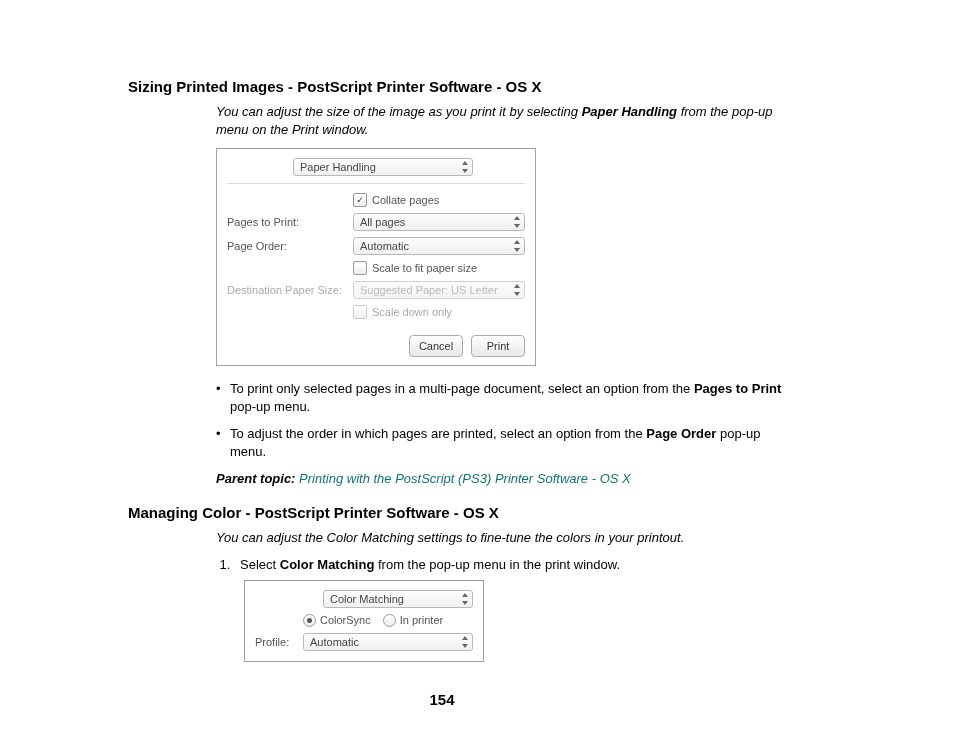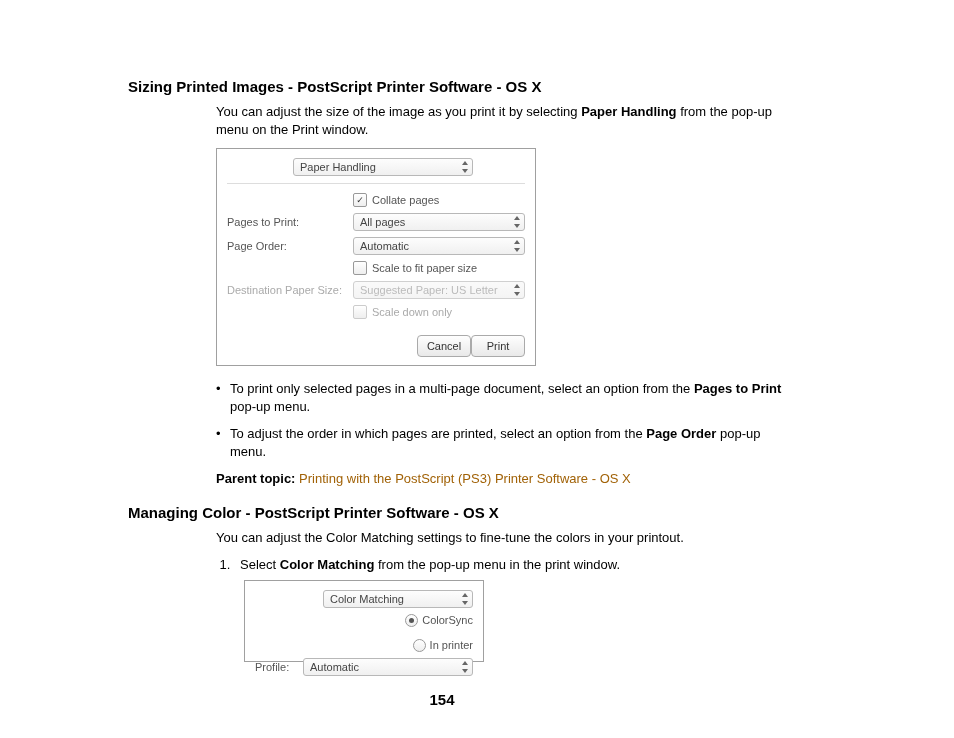--- a/index.html
+++ b/index.html
@@ -22,23 +22,24 @@
     font-weight: bold;
     margin: 0 0 8px 0;
   }
   .body-indent {
     margin-left: 88px;
     margin-right: 0;
   }
   p {
     margin: 0 0 10px 0;
     line-height: 1.35;
+    font-style: italic;
   }
   .bold { font-weight: bold; }
-  .link { color: #a16207; }
+  .link { color: #0f766e; }
   ul.bullets {
     list-style: none;
     padding: 0;
     margin: 12px 0 8px 0;
   }
   ul.bullets > li {
     position: relative;
     padding-left: 14px;
     margin-bottom: 10px;
     line-height: 1.35;
@@ -159,41 +160,41 @@
   .radio {
     width:11px;height:11px;border:1px solid #999;border-radius:50%;
     background:linear-gradient(#fff,#eee);
     margin-right:4px;display:inline-flex;align-items:center;justify-content:center;
   }
   .radio .dot{width:5px;height:5px;border-radius:50%;background:#555;}
   .dialog-buttons {
     margin-top:auto;
     display:flex;
     justify-content:flex-end;
+    gap:8px;
     padding-top:8px;
   }
   .btn {
     min-width:52px;
     height:20px;
     border:1px solid #aaa;
     border-radius:4px;
     background:linear-gradient(#fefefe,#e9e9e9);
     font-size:11px;
     display:flex;align-items:center;justify-content:center;
     color:#333;
   }
   .hr {
     border-top:1px solid #ddd;
     margin:4px 0 6px 0;
   }
   .radio-row {
-    display:flex;align-items:flex-end;gap:12px;
+    display:flex;align-items:flex-start;gap:12px;
     font-size:11px;color:#555;
     margin:6px 0 6px 48px;
-    flex-direction:column;
   }
   .radio-opt{display:flex;align-items:center;}
 </style>
 </head>
 <body>
 
 <div class="page">
 
   <h2>Sizing Printed Images - PostScript Printer Software - OS X</h2>
 

